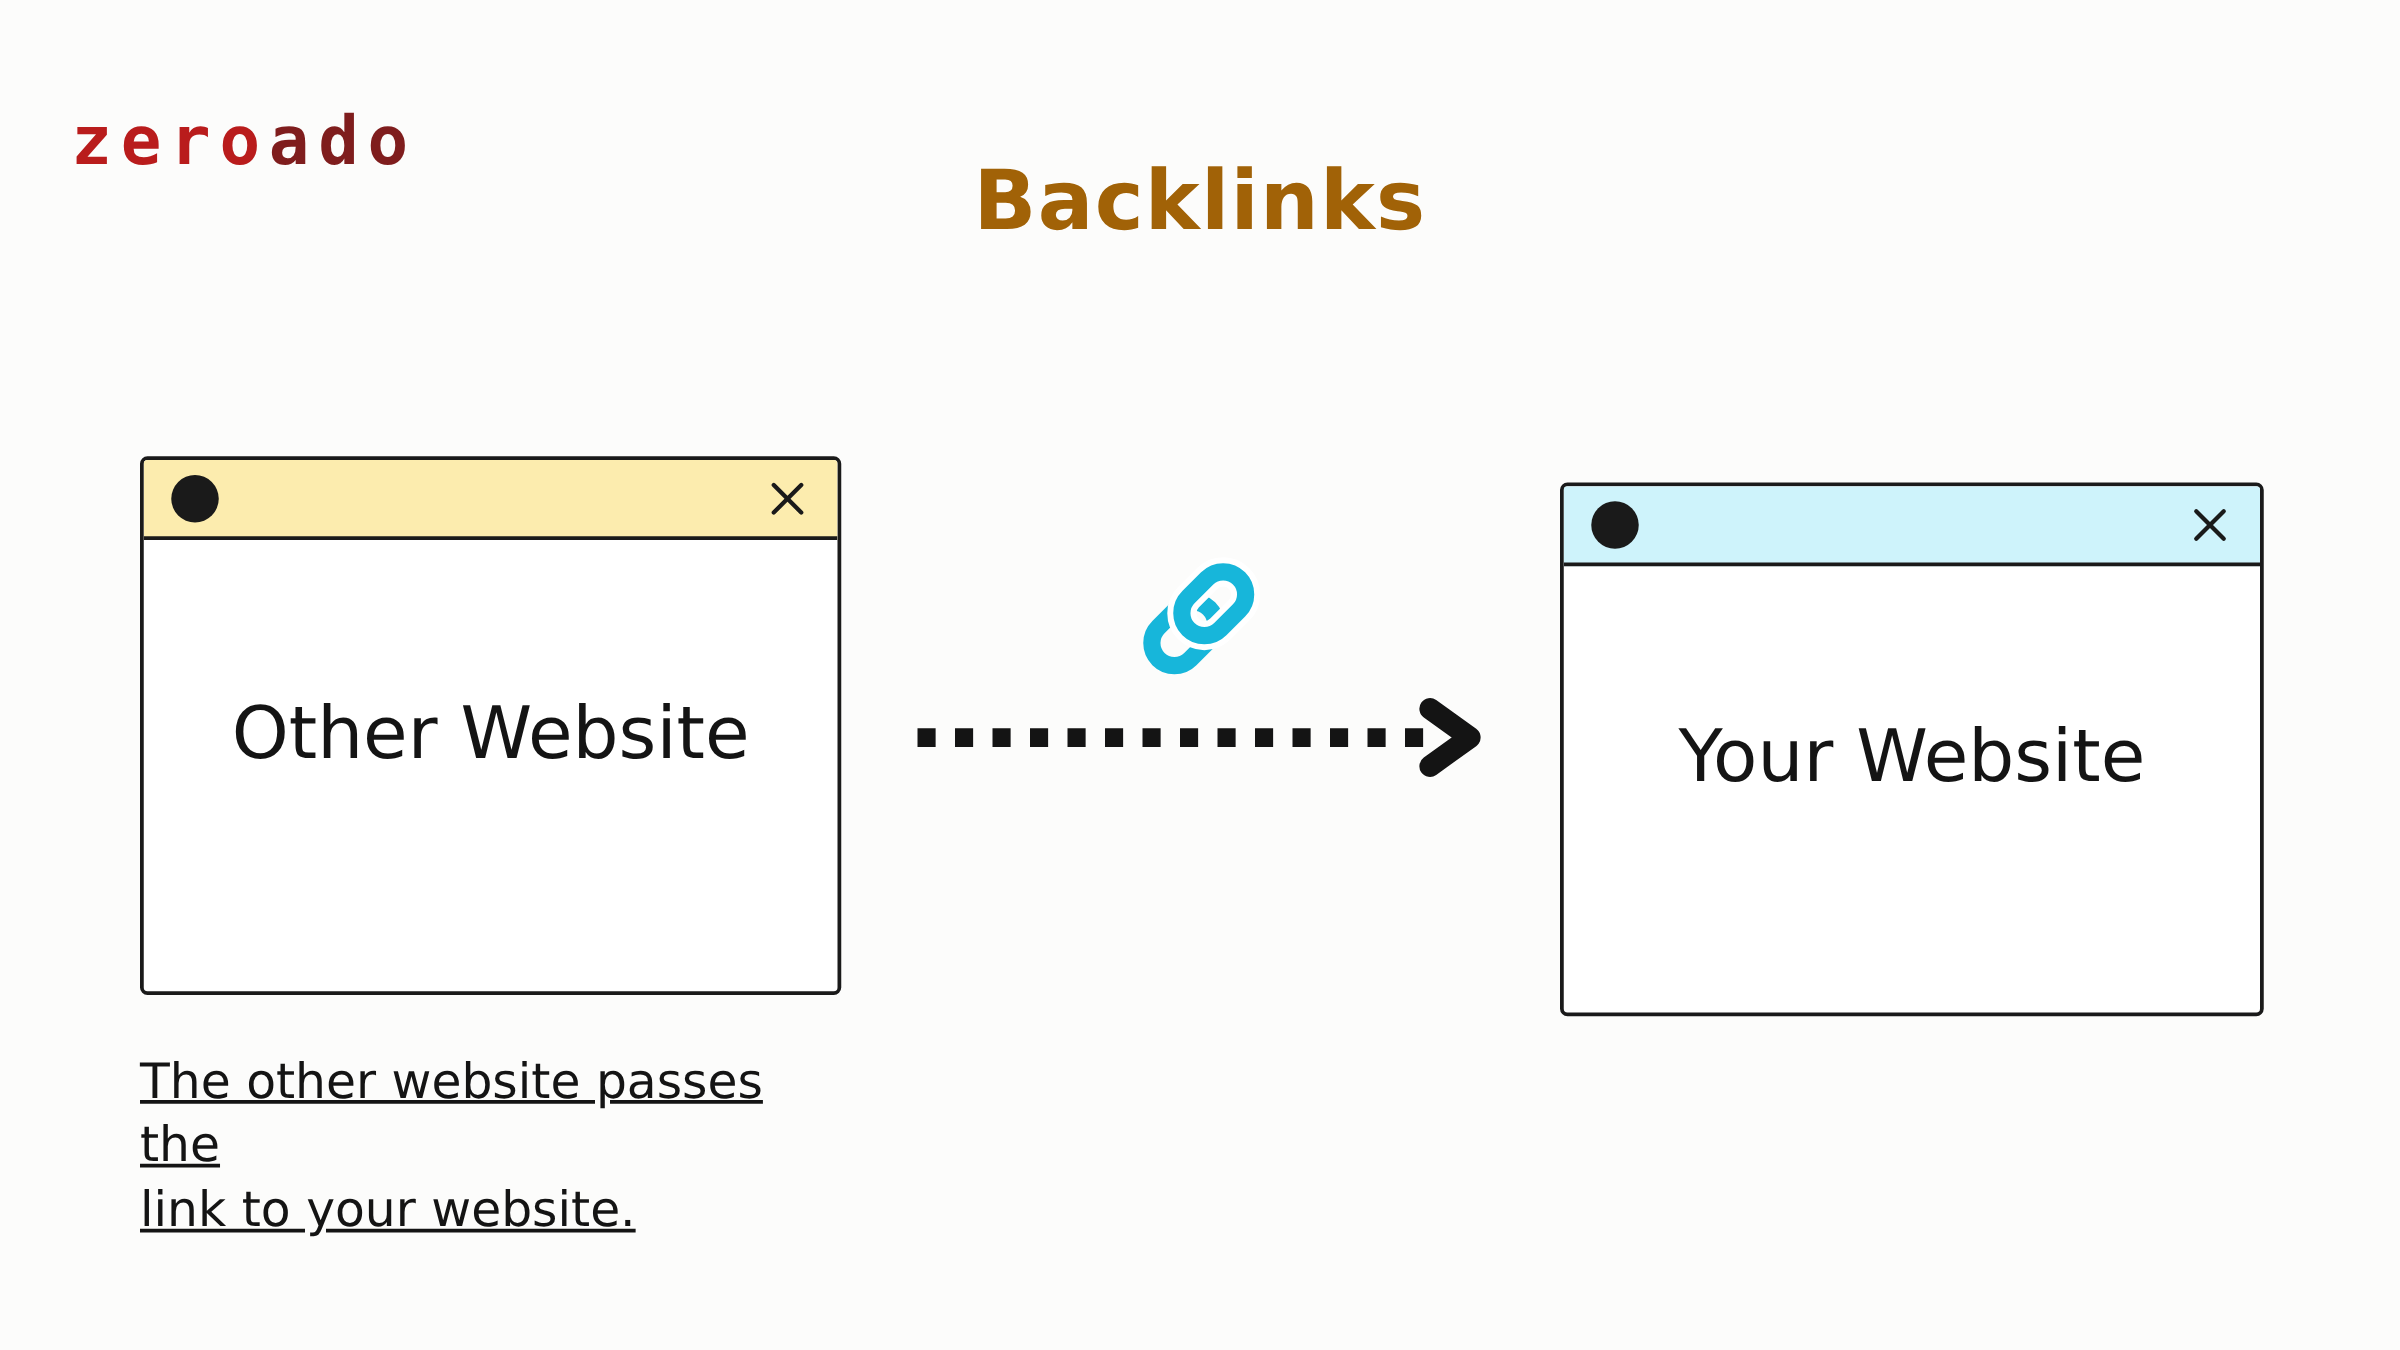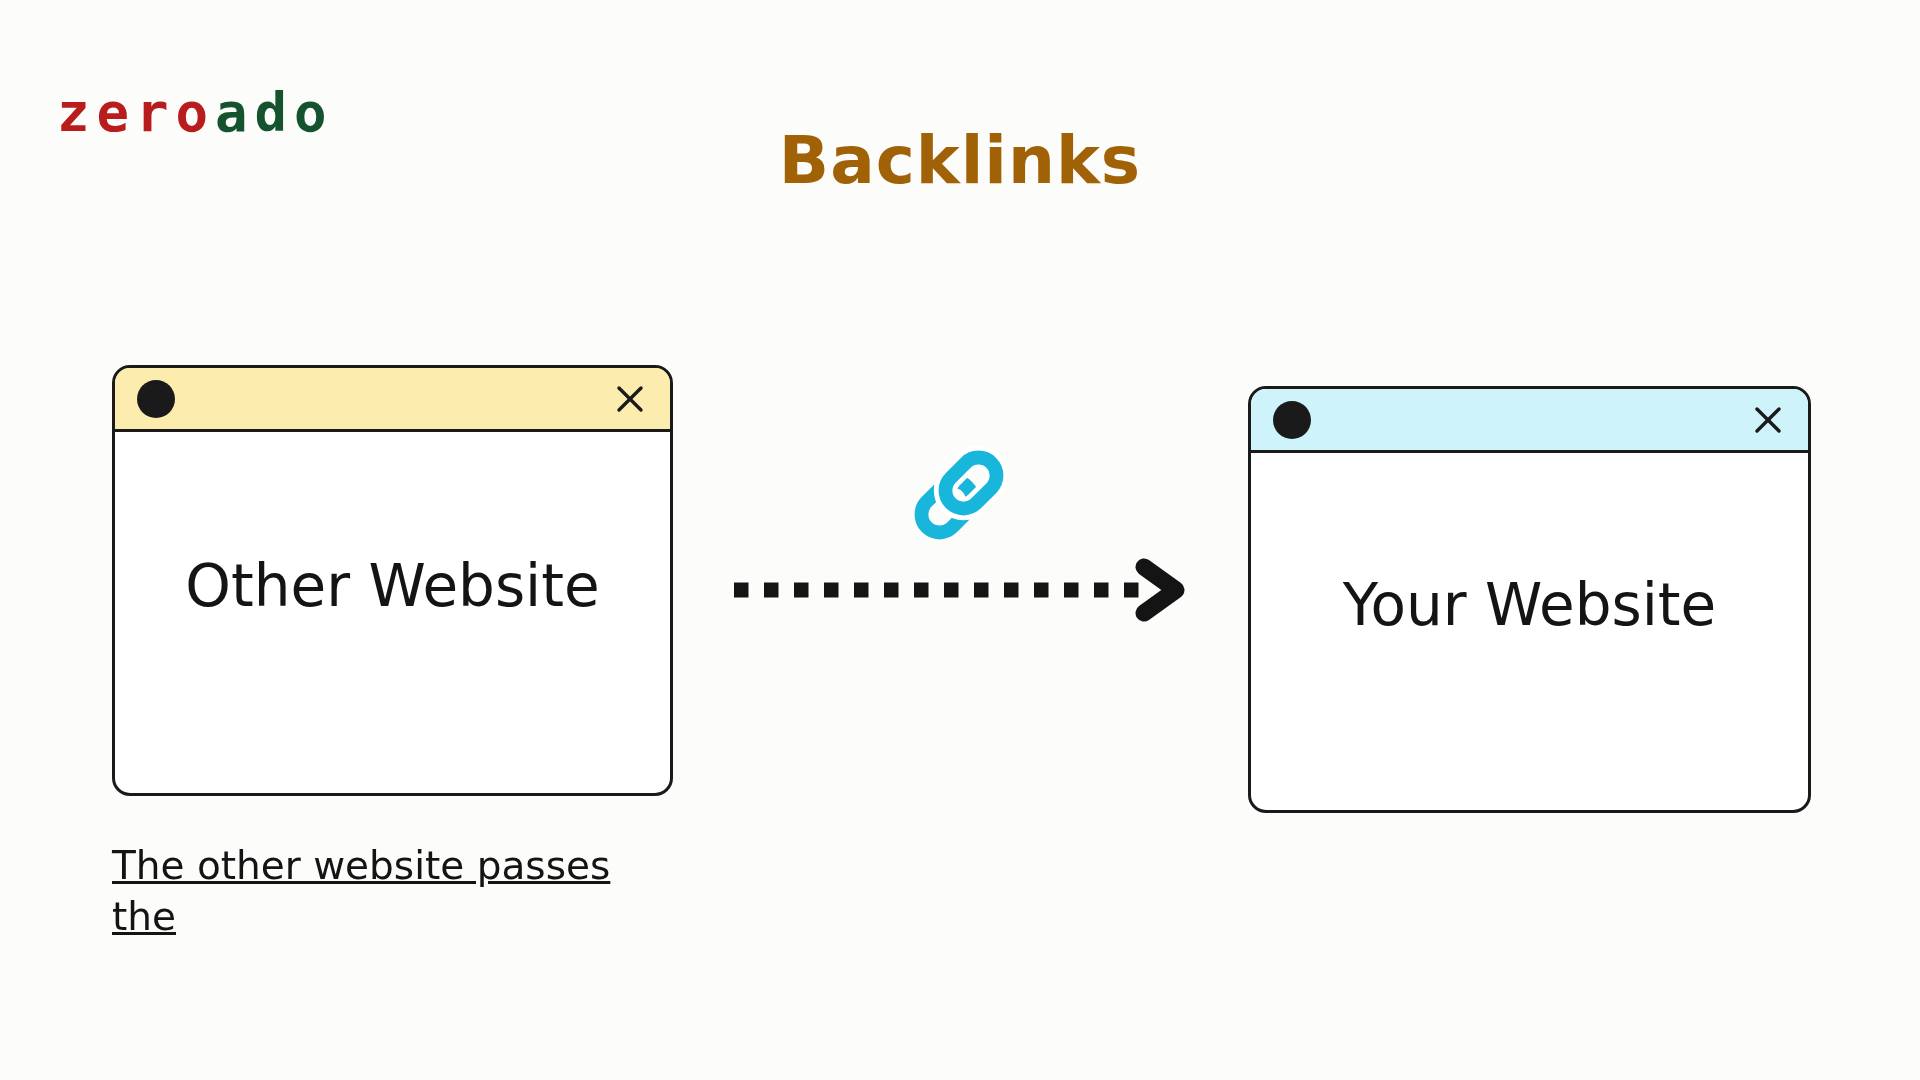--- a/index.html
+++ b/index.html
@@ -16,21 +16,21 @@
   }
   
   .page-title{
     position:absolute;left:0;top:122px;width:100%;
     text-align:center;font-size:66px;font-weight:600;
     color:#a16207;letter-spacing:1px;
   }
   
   .window{
     position:absolute;
-    border:3px solid #1a1a1a;border-radius:18px;
+    border:3px solid #1a1a1a;border-radius:6px;
     background:#ffffff;box-sizing:border-box;overflow:hidden;
     display:flex;flex-direction:column;
   }
   .window.left{left:112px;top:365px;width:561px;height:431px;}
   .window.right{left:1248px;top:386px;width:563px;height:427px;}
   .titlebar{
     height:64px;flex:0 0 64px;
     border-bottom:3px solid #1a1a1a;
     display:flex;align-items:center;
     padding:0 22px;box-sizing:border-box;
@@ -58,21 +58,21 @@
     position:absolute;top:840px;
     text-align:left;font-size:39px;line-height:1.32;color:#141414;text-decoration:underline;
   }
   .caption.left{left:112px;width:561px;}
   .caption.right{left:1248px;width:563px;}
 </style>
 </head>
 <body style="background: rgb(252, 252, 251);">
 
 <div class="logo">
-  <span style="color: #b91c1c;">zero</span><span style="color: #14532d;">ado</span>
+  <span style="color: #b91c1c;">zero</span><span style="color: #7f1d1d;">ado</span>
 </div>
 
 <div class="page-title">Backlinks</div>
 
 <div class="window left">
   <div class="titlebar" style="background: rgb(252, 236, 174);">
     <div class="dot" style="background: rgb(26, 26, 26);"></div>
     <div class="close-btn">
       <svg width="34" height="34" viewBox="0 0 34 34">
         <line x1="6" y1="6" x2="28" y2="28" stroke-width="3.4" stroke-linecap="round" stroke="#1a1a1a"></line>
@@ -112,16 +112,17 @@
 
 <div class="arrow">
   <svg width="478" height="64" viewBox="0 0 478 64">
     <line x1="8" y1="32" x2="420" y2="32" stroke-width="15" stroke-dasharray="14.5 15.5" stroke="#141414"></line>
     <polyline points="418,9 450,32 418,55" fill="none" stroke-width="17" stroke-linecap="round" stroke-linejoin="round" stroke="#141414"></polyline>
   </svg>
 </div>
 
 <div class="caption left">
   <div>The other website passes the</div>
+  <div>link to your website.</div>
 </div>
 
 <div class="caption right">
 </div>
 
 </body></html>

